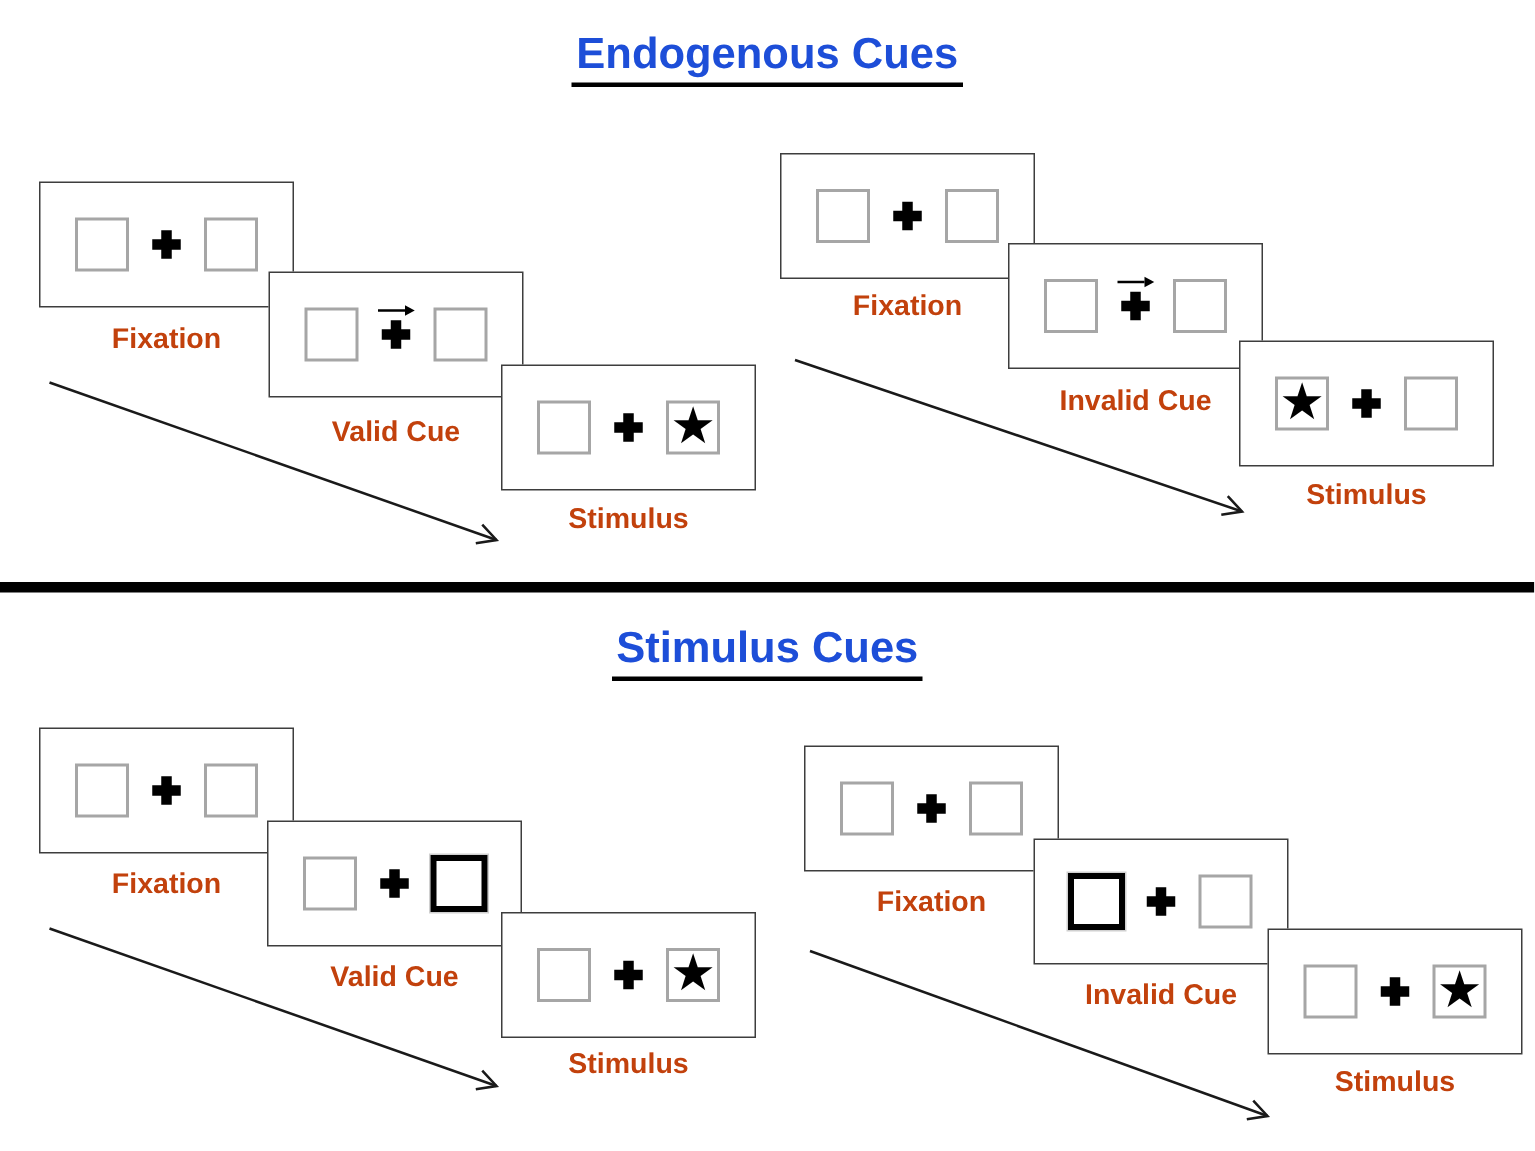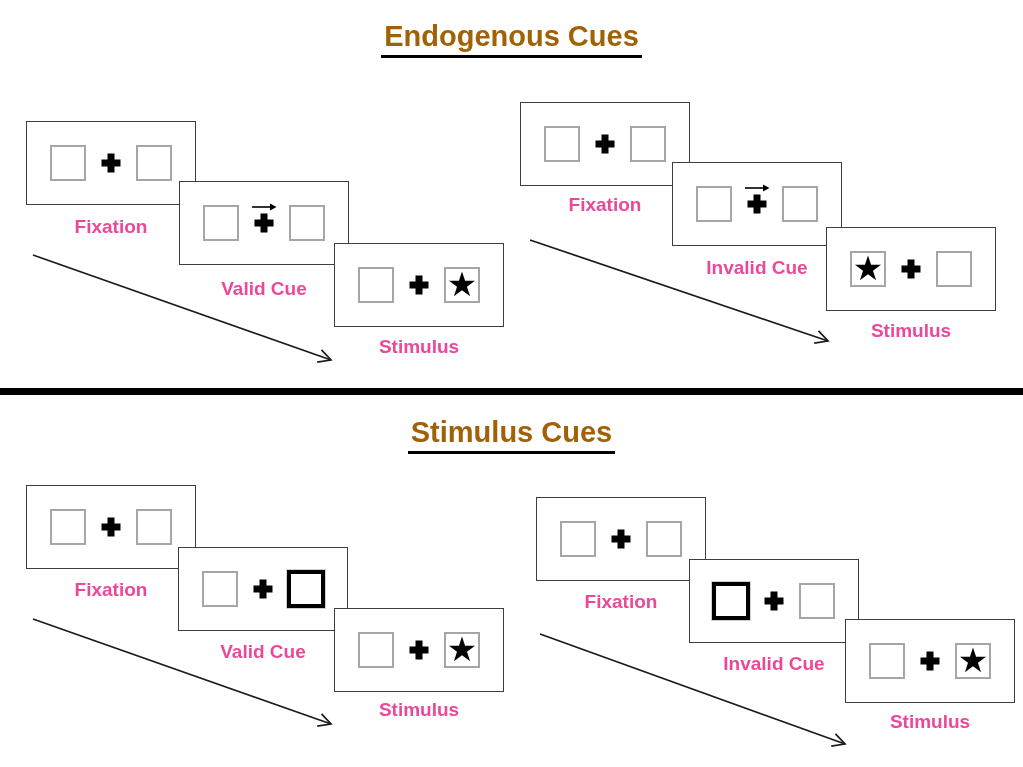--- a/index.html
+++ b/index.html
@@ -3,21 +3,21 @@
 <meta charset="utf-8">
 <style>
   html,body { margin:0; padding:0; background:#ffffff; }
   .canvas {
     position:relative; width:1023px; height:767px; background:#ffffff;
     font-family:"Liberation Sans", sans-serif; overflow:hidden; color:#000;
   }
 
   
   .section-title { position:absolute; left:0; width:100%; text-align:center;
-    font-weight:bold; font-size:29px; color:#a16207; }
+    font-weight:bold; font-size:29px; color:#1d4ed8; }
   .title-endo { top:20px; }
   .title-exo  { top:416px; }
   .section-title .u { display:inline-block; border-bottom:3px solid #000; padding:0 3px 2px 3px; }
 
   
   .divider { position:absolute; left:0; top:388px; width:1023px; height:7px; background:#000; }
 
   
   .group { position:absolute; }
   .g-tl { left:0;     top:90px;  width:512px; height:298px; }
@@ -45,21 +45,21 @@
   .g-bl .p-fix  { left:26px;  top:30px; }
   .g-bl .p-cue  { left:178px; top:92px; }
   .g-bl .p-stim { left:334px; top:153px; }
 
   .g-br .p-fix  { left:24px;  top:42px; }
   .g-br .p-cue  { left:177px; top:104px; }
   .g-br .p-stim { left:333px; top:164px; }
 
   
   .label { position:absolute; width:170px; text-align:center; font-weight:bold;
-    font-size:19px; color:#ec4899; z-index:4; white-space:nowrap; }
+    font-size:19px; color:#c2410c; z-index:4; white-space:nowrap; }
   .g-tl .l-fix  { left:26px;  top:126px; }
   .g-tl .l-cue  { left:179px; top:188px; }
   .g-tl .l-stim { left:334px; top:246px; }
 
   .g-tr .l-fix  { left:8px;   top:104px; }
   .g-tr .l-cue  { left:160px; top:167px; }
   .g-tr .l-stim { left:314px; top:230px; }
 
   .g-bl .l-fix  { left:26px;  top:124px; }
   .g-bl .l-cue  { left:178px; top:186px; }

